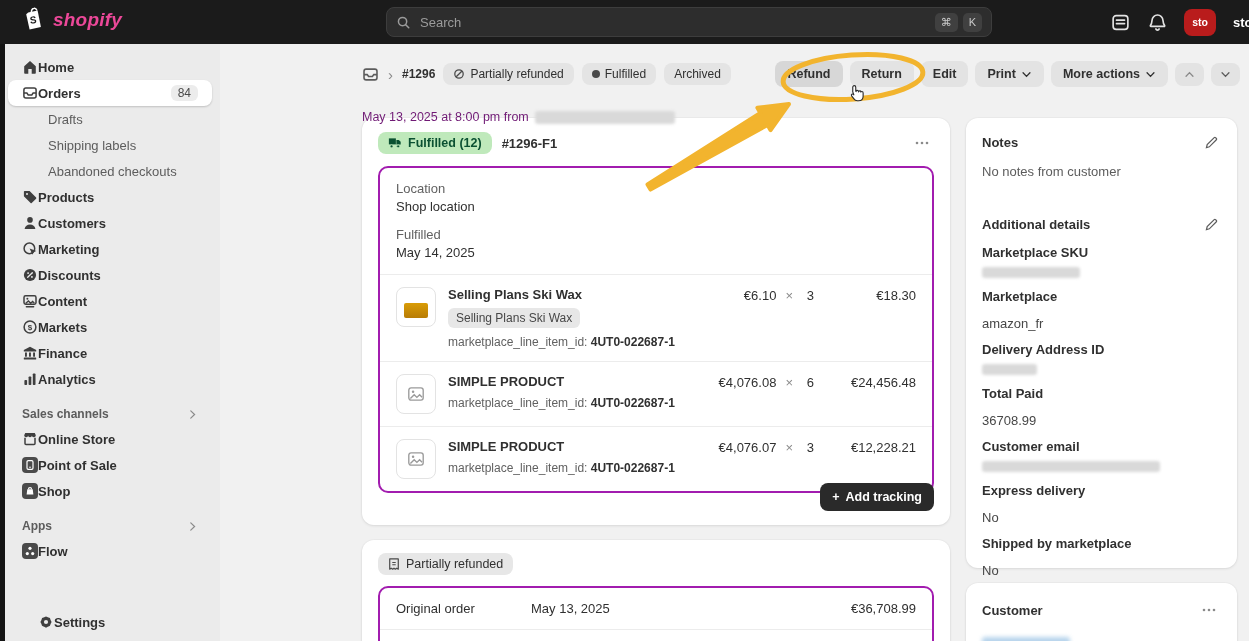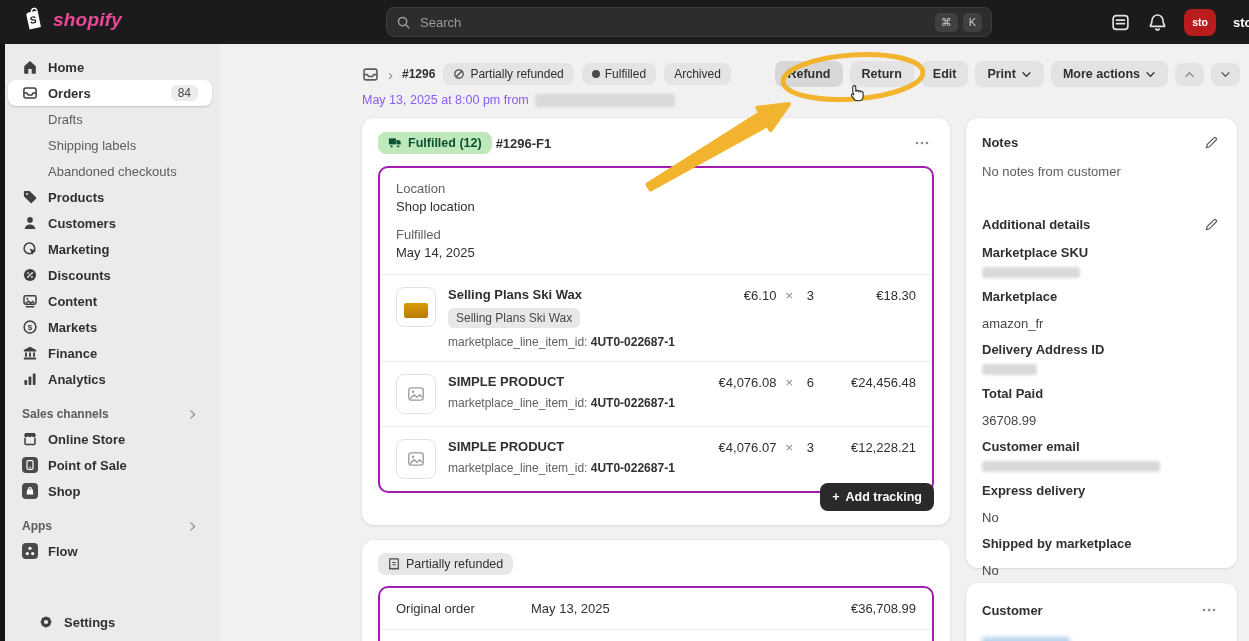--- a/index.html
+++ b/index.html
@@ -19,21 +19,21 @@
   .key-chip{background:#404040;color:#c9c9c9;border-radius:5px;font-size:11px;line-height:1;
     padding:4px 6px;margin-left:5px}
   .topbar-right{position:absolute;left:1110px;top:0;height:44px;display:flex;align-items:center;gap:17px;white-space:nowrap}
   .avatar{width:32px;height:27px;background:#b91c1c;border-radius:8px;display:flex;align-items:center;
     justify-content:center;color:#fff;font-size:10.5px;font-weight:700}
   .store-name{color:#fff;font-weight:700;font-size:13px}
 
   
   .sidebar{position:absolute;top:44px;left:0;width:220px;bottom:0;background:#ebebeb;padding-top:10px}
   .side-item{display:flex;align-items:center;height:26px;margin:0 8px;padding:0 14px;border-radius:8px;
-    font-size:13px;font-weight:600;color:#303030;gap:10px;cursor:default}
+    font-size:13px;font-weight:600;color:#303030;gap:0;cursor:default}
   .side-item.sub{padding-left:40px;color:#5c5c5c;font-weight:500}
   .side-item.selected{background:#fff;box-shadow:0 1px 2px rgba(0,0,0,.18)}
   .side-badge{margin-left:auto;background:#e2e2e2;border-radius:6px;padding:1px 7px;font-size:12px;
     color:#4a4a4a;font-weight:500}
   .side-item.selected .side-badge{background:#ececec}
   .side-section{display:flex;align-items:center;justify-content:space-between;margin:15px 22px 5px 22px;
     font-size:12px;color:#5c5c5c;font-weight:600}
   .side-icon{width:16px;height:16px;flex:none;display:flex;align-items:center;justify-content:center}
   .settings-item{position:absolute;bottom:6px;left:24px;right:8px;margin:0}
   .edge-strip{position:absolute;left:0;top:44px;width:5px;bottom:0;background:#141414;z-index:35}
@@ -44,27 +44,27 @@
   .order-num{font-size:12px;font-weight:700}
   .crumb-chevron{color:#8a8a8a;font-size:15px;margin:0 1px}
   .status-pill{display:flex;align-items:center;gap:5px;background:#e4e4e4;border-radius:8px;
     padding:4px 10px;font-size:12px;color:#303030;font-weight:500;white-space:nowrap}
   .dot{width:8px;height:8px;border-radius:50%;background:#4a4a4a}
   .actions{margin-left:auto;display:flex;align-items:center;gap:7px}
   .btn{background:#e3e3e3;border:none;border-radius:8px;padding:6px 12px;font-size:12.5px;font-weight:600;
     color:#303030;display:flex;align-items:center;gap:5px;font-family:inherit;white-space:nowrap}
   .btn.hovered{background:#d7d7d7}
   .icon-btn{padding:6px 9px}
-  .subtitle{margin-top:6px;display:flex;align-items:center;gap:6px;font-size:12.5px;color:#8b5cf6}
+  .subtitle{margin-top:23px;display:flex;align-items:center;gap:6px;font-size:12.5px;color:#701a75}
 
   
   .card{position:absolute;background:#fff;border-radius:12px;
     box-shadow:0 1px 3px rgba(0,0,0,.09),0 0 0 1px rgba(0,0,0,.02)}
   #fulfill-card{left:362px;top:118px;width:588px;height:407px}
-  .card-head{display:flex;align-items:center;gap:4px;padding:13px 16px 9px 16px}
+  .card-head{display:flex;align-items:center;gap:10px;padding:13px 16px 9px 16px}
   .green-badge{display:flex;align-items:center;gap:6px;background:#bfe9bb;color:#0b5132;border-radius:8px;
     padding:4px 10px;font-size:12.5px;font-weight:600}
   .gray-badge{display:flex;align-items:center;gap:6px;background:#e7e7e7;color:#303030;border-radius:8px;
     padding:4px 10px;font-size:12.5px;font-weight:500}
   .ffid{font-size:13px;font-weight:600}
   .dots-btn{margin-left:auto;background:none;border:none;display:flex;padding:4px;cursor:pointer}
   .inner-box{margin:2px 16px 0 16px;border:2px solid #a21caf;border-radius:10px;overflow:hidden;background:#fff}
   .loc-block{padding:13px 16px 14px 16px;font-size:13px}
   .label-gray{color:#616161}
   .val-dark{color:#303030;margin-top:3px}

